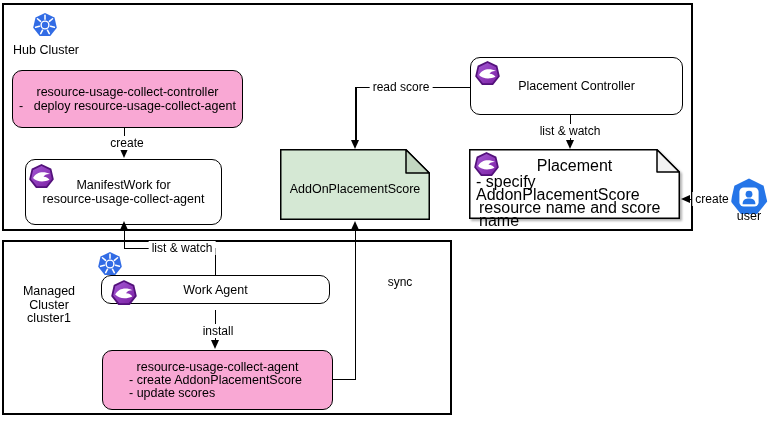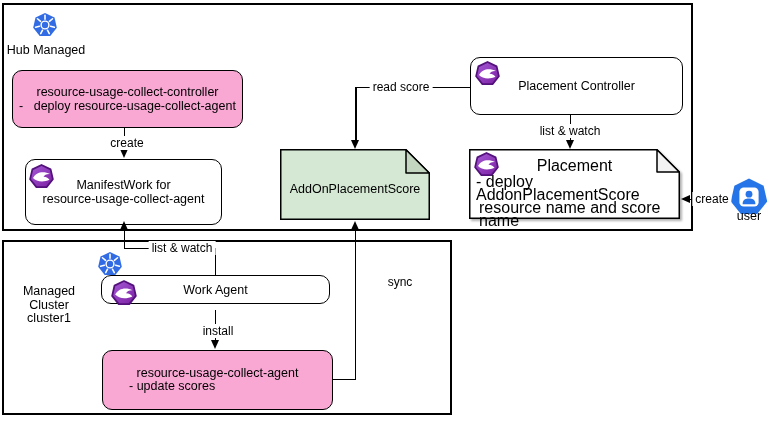--- a/index.html
+++ b/index.html
@@ -41,21 +41,21 @@
       <circle cx="50" cy="50" r="15" stroke-width="5.5"></circle>
       <line x1="50" y1="28" x2="50" y2="13"></line>
       <line x1="67" y1="36" x2="79" y2="26"></line>
       <line x1="71.5" y1="55" x2="86" y2="58.5"></line>
       <line x1="59.5" y1="70" x2="66.5" y2="83"></line>
       <line x1="40.5" y1="70" x2="33.5" y2="83"></line>
       <line x1="28.5" y1="55" x2="14" y2="58.5"></line>
       <line x1="33" y1="36" x2="21" y2="26"></line>
     </g>
   </svg>
-  <div class="lbl center" style="left:6px; top:44px; width:80px;">Hub Managed</div>
+  <div class="lbl center" style="left:6px; top:44px; width:80px;">Hub Cluster</div>
 
   <div class="box green node" style="left:12px; top:70px; width:231px; height:58px;">
     <div>resource-usage-collect-controller</div>
     <div class="pre">-   deploy resource-usage-collect-agent</div>
   </div>
 
   <div class="vline" style="left:123.5px; top:128px; height:22px;"></div>
   <div class="arrow down" style="left:119.5px; top:149px;"></div>
   <div class="edge-label" style="left:127px; top:143px;">create</div>
 
@@ -100,21 +100,21 @@
   <svg class="note shadowed" style="left:469px; top:149px;" width="211" height="70" viewBox="0 0 211 70">
     <path d="M0.75,0.75 L188,0.75 L210.25,23 L210.25,69.25 L0.75,69.25 Z" fill="#ffffff" stroke="#000" stroke-width="1.5"></path>
     <path d="M188,0.75 L188,23 L210.25,23 Z" fill="#f2f2f2" stroke="#000" stroke-width="1.5" stroke-linejoin="round"></path>
   </svg>
   <svg class="icon" style="left:474px; top:152px; z-index:4;" width="25" height="25" viewBox="0 0 100 100">
     <path d="M50,4 L86.5,21.6 L95.5,61 L70.3,92.6 L29.7,92.6 L4.5,61 L13.5,21.6 Z" fill="url(#ocmg)" stroke="#53117b" stroke-width="7" stroke-linejoin="round"></path>
     <path d="M16,56 C28,32 58,26 84,40 C70,39 62,44 58,51 C70,51 78,57 82,63 C60,74 30,72 16,56 Z" fill="#fff"></path>
   </svg>
   <div class="lbl" style="left:469px; top:149px; width:211px; z-index:4; font-size:16px; line-height:13px;">
     <div class="center" style="margin-top:10px;">Placement</div>
-    <div style="padding-left:7px; margin-top:3px;">- deploy AddonPlacementScore</div>
+    <div style="padding-left:7px; margin-top:3px;">- specify AddonPlacementScore</div>
     <div style="padding-left:10px;">resource name and score name</div>
   </div>
 
   <div class="hline" style="left:690px; top:198.5px; width:38px;"></div>
   <div class="arrow left" style="left:681px; top:194.5px;"></div>
   <div class="edge-label" style="left:712px; top:199px;">create</div>
 
   <svg class="icon" style="left:728px; top:177px;" width="42" height="40" viewBox="0 0 100 100">
     <path d="M50,4 L86.5,21.6 L95.5,61 L70.3,92.6 L29.7,92.6 L4.5,61 L13.5,21.6 Z" fill="#2575e8"></path>
     <rect x="26" y="26" width="48" height="48" rx="11" fill="#fff"></rect>
@@ -154,20 +154,21 @@
     </svg>
     <div>Work Agent</div>
   </div>
 
   <div class="vline" style="left:214.5px; top:310px; height:30px;"></div>
   <div class="arrow down" style="left:210.5px; top:340px;"></div>
   <div class="edge-label" style="left:218px; top:331px;">install</div>
 
   <div class="box green node" style="left:102px; top:350px; width:231px; height:60px; align-items:stretch; line-height:13px;">
     <div class="center">resource-usage-collect-agent</div>
+    <div style="text-align:left; margin-left:26px;">- create AddonPlacementScore</div>
     <div style="text-align:left; margin-left:26px;">- update scores</div>
   </div>
 
   <div class="hline" style="left:333px; top:378.5px; width:23px;"></div>
   <div class="vline" style="left:354.5px; top:230px; height:149px;"></div>
   <div class="arrow up" style="left:350.5px; top:221px;"></div>
   <div class="edge-label" style="left:400px; top:282px;">sync</div>
 
 </div>
 

